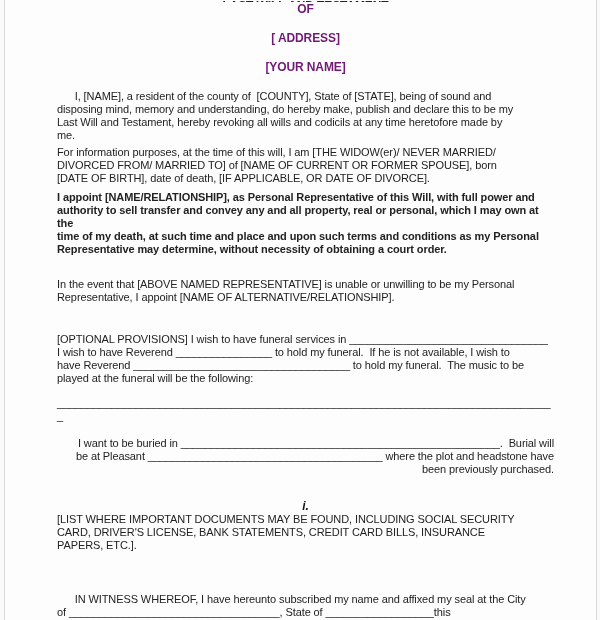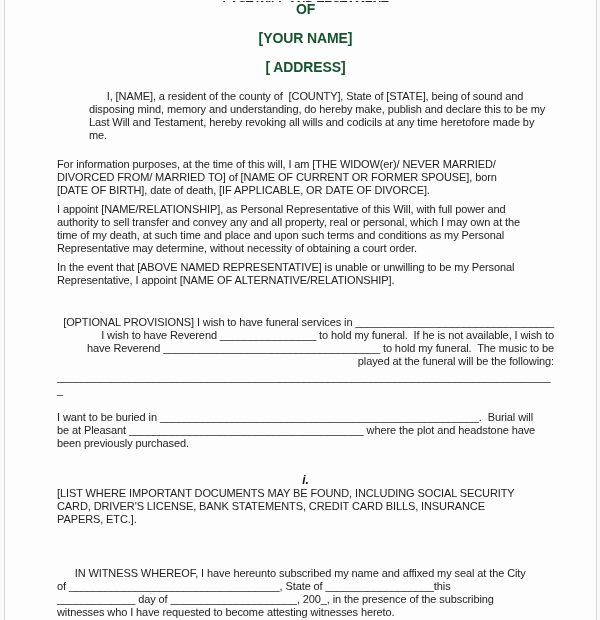--- a/index.html
+++ b/index.html
@@ -36,36 +36,36 @@
   }
   .clipped-line span {
     display: inline-block;
     margin-top: -11px;
     font-weight: bold;
     font-size: 12px;
   }
   .heading {
     text-align: center;
     font-weight: bold;
-    font-size: 14px;
+    font-size: 12px;
     line-height: 13px;
     margin: 16px;
-    color: #14532d;
+    color: #701a75;
   }
   .heading-of      { margin-top: 1px; }
   .heading-name    { margin-top: 9px; }
   .heading-address { margin-top: 0; }
 
-  .p-intro       { margin-top: 9px; margin-left: 32px; }
-  .p-marital     { margin-top: 16px; }
-  .p-rep         { margin-top: 6px; }
-  .p-altrep      { margin-top: 6px; }
-  .p-funeral     { margin-top: 29px; text-align: right; }
-  .p-musiclines  { margin-top: 3px; }
-  .p-burial      { margin-top: 14px; }
+  .p-intro       { margin-top: 9px; }
+  .p-marital     { margin-top: 4px; }
+  .p-rep         { margin-top: 6px; font-weight: bold; }
+  .p-altrep      { margin-top: 22px; }
+  .p-funeral     { margin-top: 29px; }
+  .p-musiclines  { margin-top: 12px; }
+  .p-burial      { margin-top: 14px; text-align: right; }
   .sec-marker {
     margin-top: 24px;
     text-align: center;
     font-weight: bold;
     font-style: italic;
     font-size: 12px;
     color: #171717;
   }
   .p-documents   { }
   .p-creditors   { margin-top: 8px; }
@@ -75,22 +75,22 @@
 <body>
 
 <div class="page">
 
   <div class="clipped-line">
     <span>LAST WILL AND TESTAMENT</span>
   </div>
 
   <div class="heading heading-of">OF</div>
 
+  <div class="heading heading-address">[ ADDRESS]</div>
   <div class="heading heading-name">[YOUR NAME]</div>
-  <div class="heading heading-address">[ ADDRESS]</div>
 
   <p class="para p-intro">      I, [NAME], a resident of the county of  [COUNTY], State of [STATE], being of sound and
 disposing mind, memory and understanding, do hereby make, publish and declare this to be my
 Last Will and Testament, hereby revoking all wills and codicils at any time heretofore made by
 me.</p>
 
   <p class="para p-marital">For information purposes, at the time of this will, I am [THE WIDOW(er)/ NEVER MARRIED/
 DIVORCED FROM/ MARRIED TO] of [NAME OF CURRENT OR FORMER SPOUSE], born
 [DATE OF BIRTH], date of death, [IF APPLICABLE, OR DATE OF DIVORCE].</p>
 

